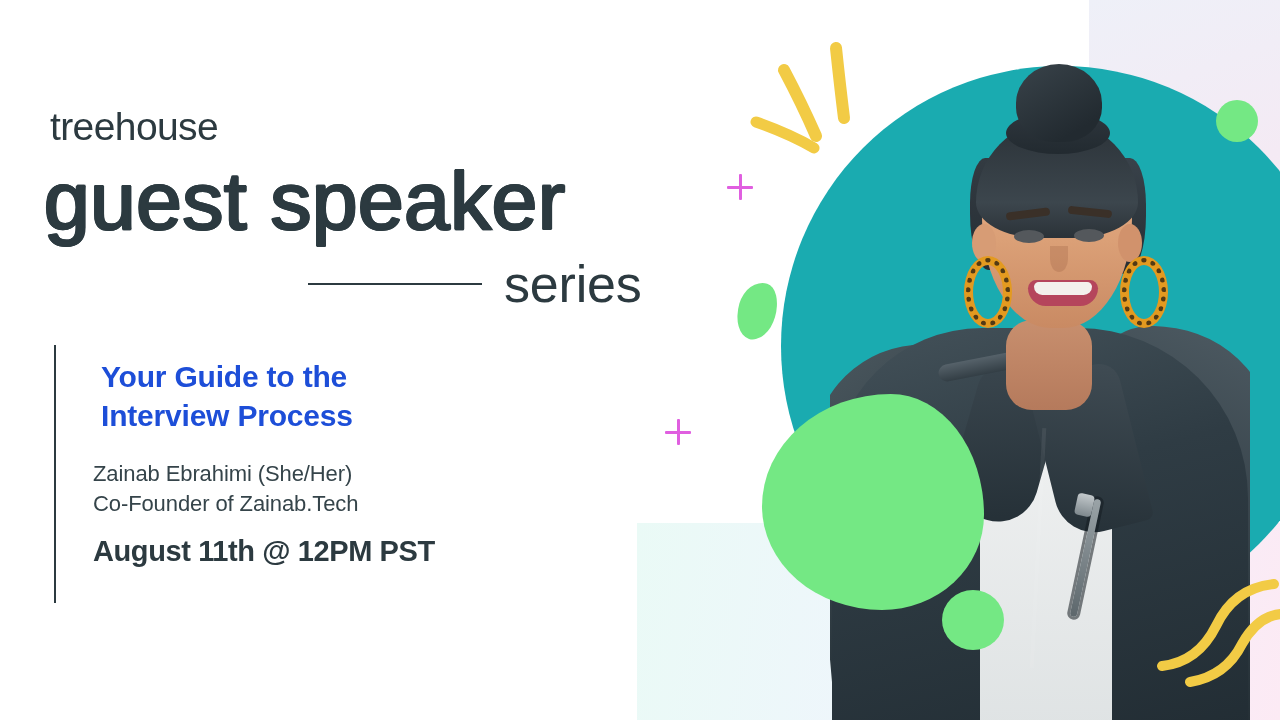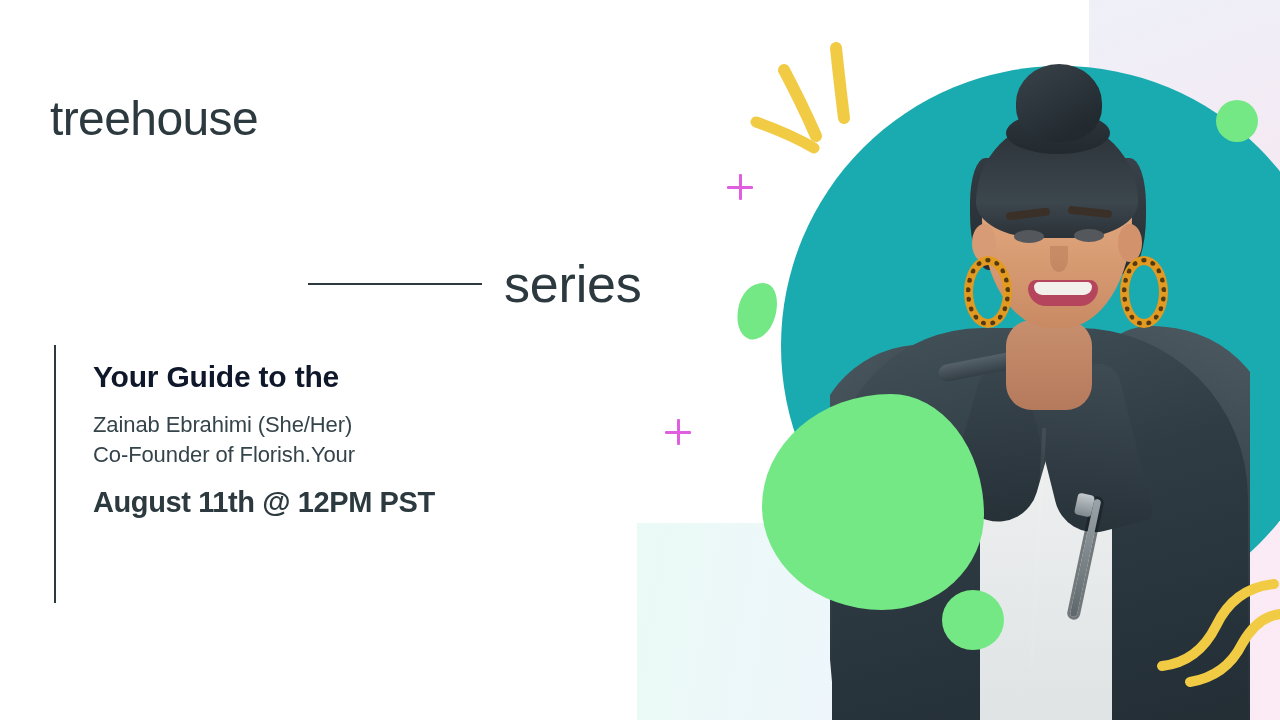--- a/index.html
+++ b/index.html
@@ -338,22 +338,22 @@
   .text-col {
     position: absolute;
     left: 0;
     top: 0;
     width: 660px;
     height: 720px;
   }
   .brand-word {
     position: absolute;
     left: 50px;
-    top: 95px;
-    font-size: 48px;
+    top: 107px;
+    font-size: 39px;
     font-weight: 500;
     letter-spacing: -0.6px;
     color: #2c3a40;
     line-height: 1;
   }
   .headline-outline {
     position: absolute;
     left: 44px;
     top: 160px;
     font-size: 82px;
@@ -393,33 +393,33 @@
     top: 345px;
     height: 258px;
     border-left: 2px solid #2c3a40;
     padding-left: 37px;
     box-sizing: border-box;
   }
   .talk-title {
     font-size: 30px;
     font-weight: 600;
     line-height: 1.3;
-    color: #0f172a;
-    margin: 12px 0 0 0;
+    color: #1d4ed8;
+    margin: 12px 0 0 8px;
     letter-spacing: -0.2px;
   }
   .speaker-name, .speaker-role {
     font-size: 22px;
     font-weight: 400;
     line-height: 1.35;
     color: #35444a;
     margin: 0;
     letter-spacing: -0.1px;
   }
-  .speaker-name { margin-top: 14px; }
+  .speaker-name { margin-top: 24px; }
   .event-when {
     font-size: 29px;
     font-weight: 700;
     color: #2c3a40;
     margin: 18px 0 0 0;
     letter-spacing: -0.4px;
     line-height: 1.1;
   }
 </style>
 </head>
@@ -480,29 +480,31 @@
     <path d="M40 112 Q 76 106 92 74 Q 110 42 138 44" stroke="#f2cb45" stroke-width="10" stroke-linecap="round" fill="none"></path>
   </svg>
 
   <div class="plus-mark plus-a"></div>
   <div class="plus-mark plus-b"></div>
 
   <div class="text-col">
 
     <div class="brand-word">treehouse</div>
 
+    <div class="headline-outline">guest speaker</div>
 
     <div class="series-row">
       <span class="series-rule"></span>
       <span class="series-word">series</span>
     </div>
 
     <div class="detail-block">
       <div class="talk-title">
         <span>Your Guide to the</span><br>
+        <span>Interview Process</span>
       </div>
       <p class="speaker-name">Zainab Ebrahimi (She/Her)</p>
-      <p class="speaker-role">Co-Founder of Florish.Your</p>
+      <p class="speaker-role">Co-Founder of Zainab.Tech</p>
       <p class="event-when">August 11th @ 12PM PST</p>
     </div>
 
   </div>
 </div>
 
 </body></html>

